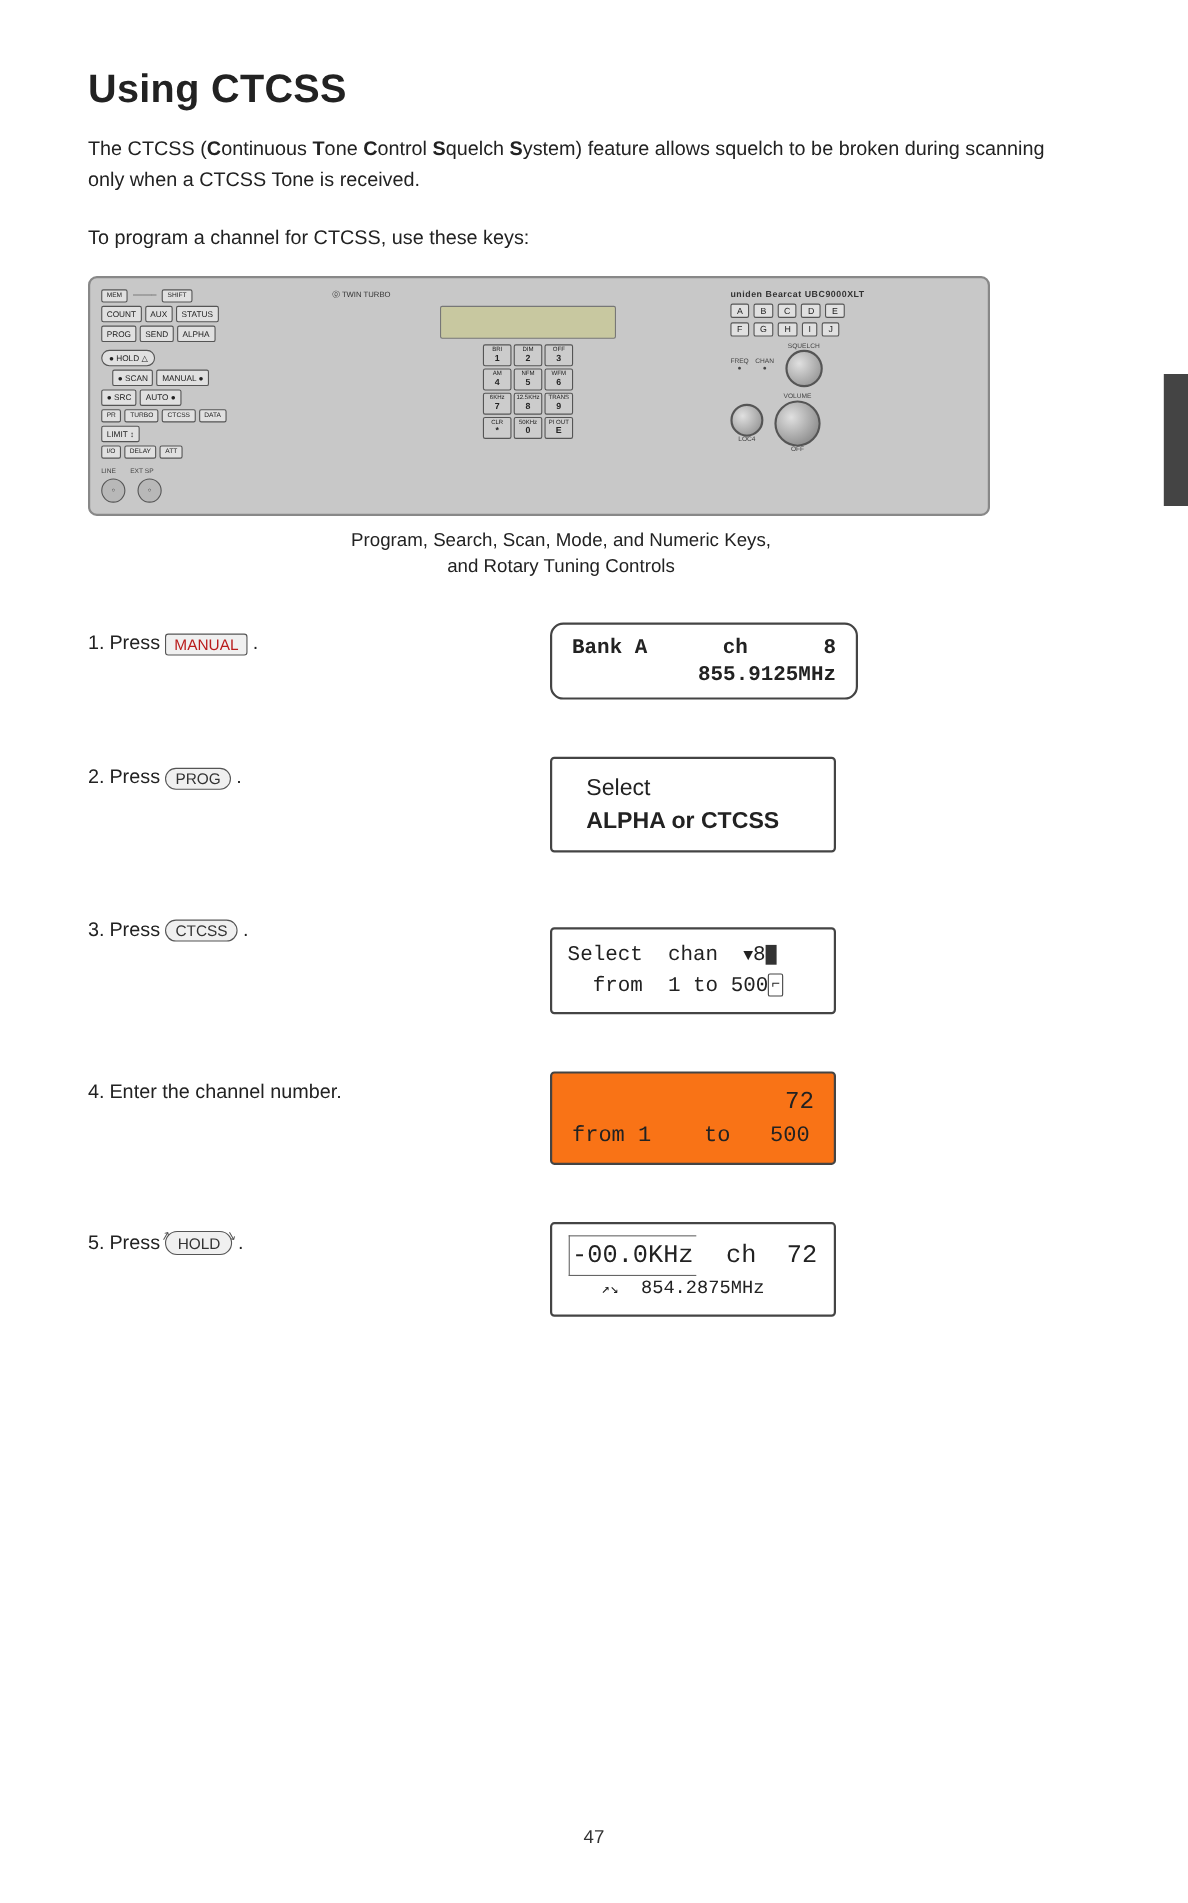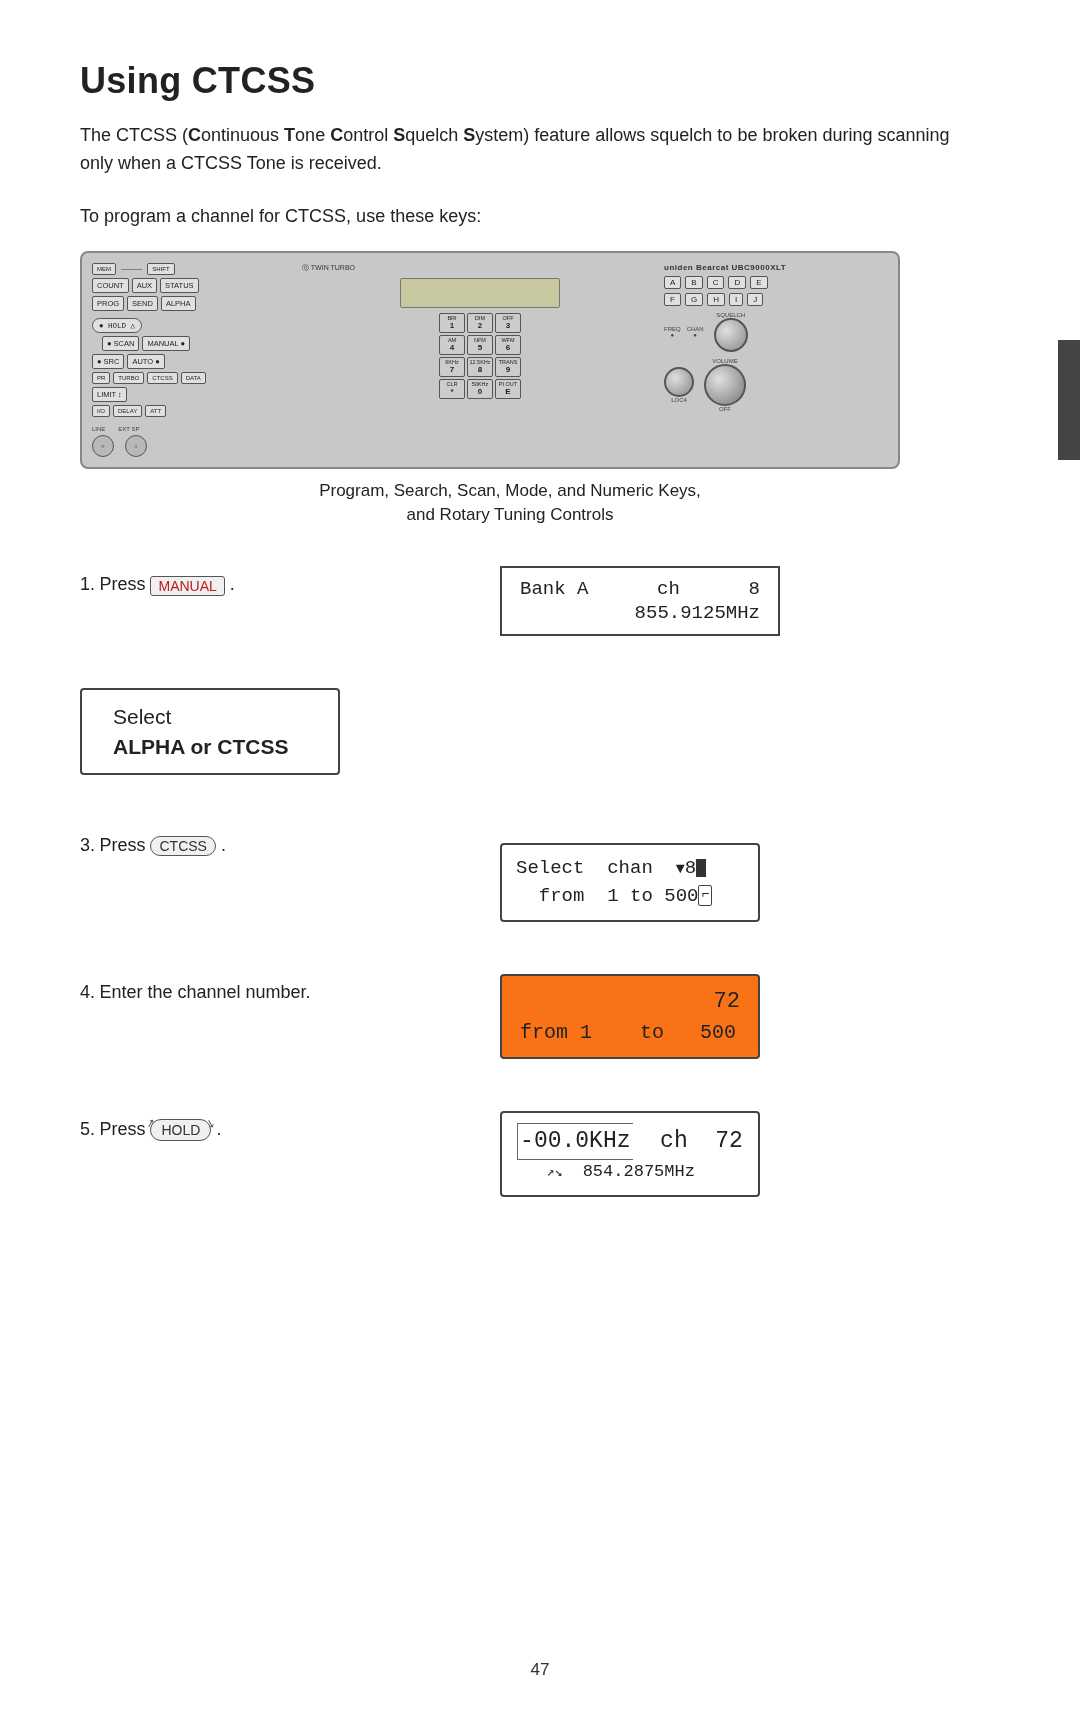--- a/index.html
+++ b/index.html
@@ -102,26 +102,27 @@
       font-size: 14px;
       color: #333;
       background: #f0f0f0;
       font-family: Arial, sans-serif;
       vertical-align: middle;
     }
 
     
     .display-box {
       border: 2px solid #444;
-      border-radius: 0;
+      border-radius: 12px;
       padding: 10px 18px;
       min-width: 280px;
       max-width: 320px;
       font-family: 'Courier New', Courier, monospace;
       background: #fff;
+      font-weight: bold;
     }
 
     .display-box .line1 {
       font-size: 19px;
       display: flex;
       justify-content: space-between;
       margin-bottom: 2px;
     }
 
     .display-box .line2 {
@@ -251,21 +252,21 @@
       justify-content: center;
     }
 
     .s-hold {
       border: 1.5px solid #555;
       border-radius: 12px;
       padding: 2px 6px;
       font-size: 7.5px;
       background: #e0e0e0;
       color: #222;
-      font-family: Liberation Mono, monospace;
+      font-family: Liberation Sans, sans-serif;
     }
 
     .s-middle {
       flex: 1;
       display: flex;
       flex-direction: column;
       align-items: center;
       gap: 5px;
     }
 
@@ -550,20 +551,26 @@
     <div class="line1">
       <span>Bank A</span>
       <span>ch</span>
       <span>8</span>
     </div>
     <div class="line2">855.9125MHz</div>
   </div>
 </div>
 
 <div class="step-row">
+  <div class="step-left">
+    <span class="step-number">2.</span>
+    <span class="step-text">
+      Press <span class="btn-inline-round">PROG</span> .
+    </span>
+  </div>
   <div class="display-box-select">
     <div class="line" style="font-size:21px; font-weight:normal;">Select</div>
     <div class="line" style="font-size:21px; font-weight:bold;">ALPHA or CTCSS</div>
   </div>
 </div>
 
 <div class="step-row">
   <div class="step-left">
     <span class="step-number">3.</span>
     <span class="step-text">

